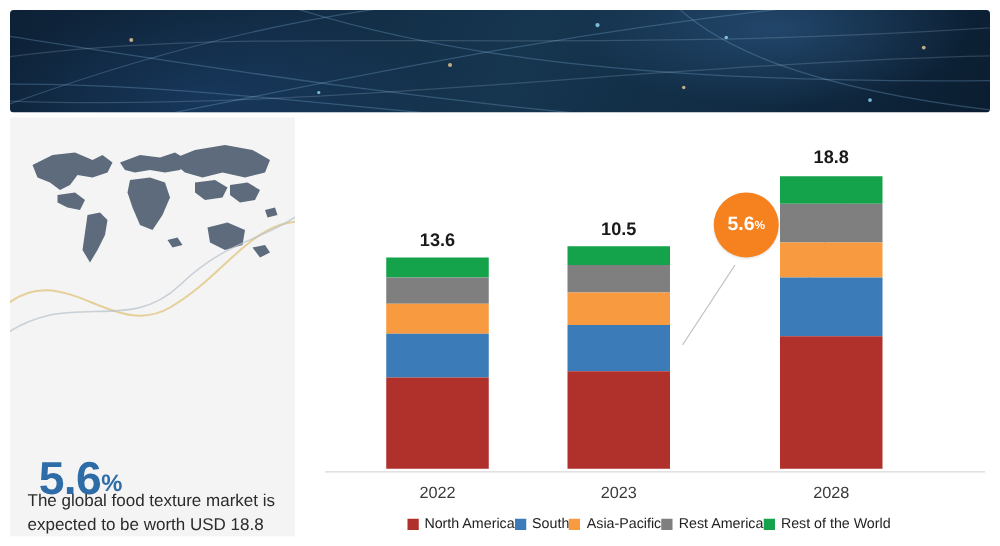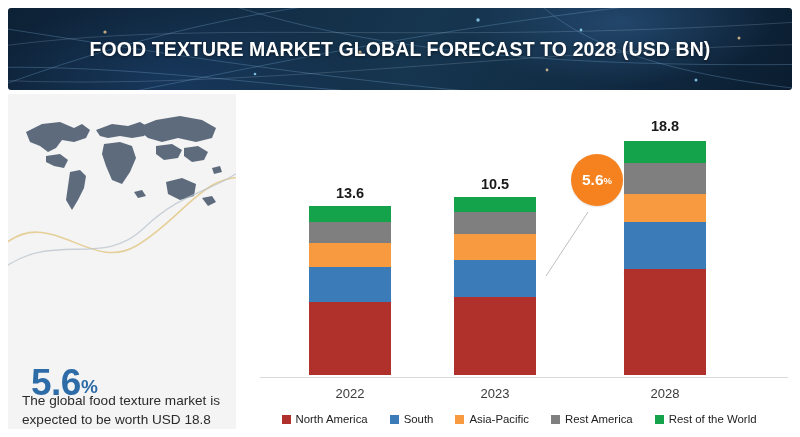--- a/index.html
+++ b/index.html
@@ -83,21 +83,21 @@
     display:flex;align-items:center;justify-content:center;
     color:#ffffff;font-size:15.5px;font-weight:bold;
     box-shadow:0 1px 2px rgba(0,0,0,.12);
   }
   .badge .pct{font-size:9.5px;font-weight:bold;vertical-align:-1px;}
   .leader{position:absolute;left:0;top:0;width:546px;height:288px;}
 
   
   .legend{
     position:absolute;left:0;right:0;bottom:4px;
-    display:flex;justify-content:center;align-items:center;gap:22px;
+    display:flex;justify-content:center;align-items:center;
   }
   .lgitem{display:flex;align-items:center;gap:5px;}
   .lgbox{width:9px;height:9px;display:inline-block;}
   .lgtext{color:#222;font-size:11.4px;white-space:nowrap;}
 </style>
 </head>
 <body>
 
 <div class="page">
 
@@ -121,21 +121,20 @@
         <circle cx="539" cy="62" r="1.4"></circle>
           <circle cx="731" cy="30" r="1.5"></circle>
       </g>
       <g fill="#8fd3f4" fill-opacity=".85">
         <circle cx="470" cy="12" r="1.7"></circle>
           <circle cx="573" cy="22" r="1.4"></circle>
         <circle cx="688" cy="72" r="1.5"></circle>
           <circle cx="247" cy="66" r="1.3"></circle>
       </g>
     </svg>
-    <div class="ttl">FOOD TEXTURE MARKET GLOBAL FORECAST TO 2028 (USD BN)</div>
   </div>
 
   <div class="leftpanel">
 
     <svg class="map" viewBox="0 0 212 118">
       <g fill="#5d6b7d">
         <path d="M10,30 L26,22 L44,20 L58,26 L66,22 L74,28 L70,36 L58,40 L46,38 L40,46 L32,50 L24,44 L14,40 Z"></path>
         <path d="M30,54 L44,52 L52,58 L48,66 L38,64 L30,60 Z"></path>
         <path d="M54,70 L64,68 L70,74 L68,86 L62,98 L56,108 L50,98 L52,84 Z"></path>
         <path d="M80,28 L96,22 L112,24 L124,20 L134,26 L128,34 L116,36 L104,34 L92,36 L84,34 Z"></path>

